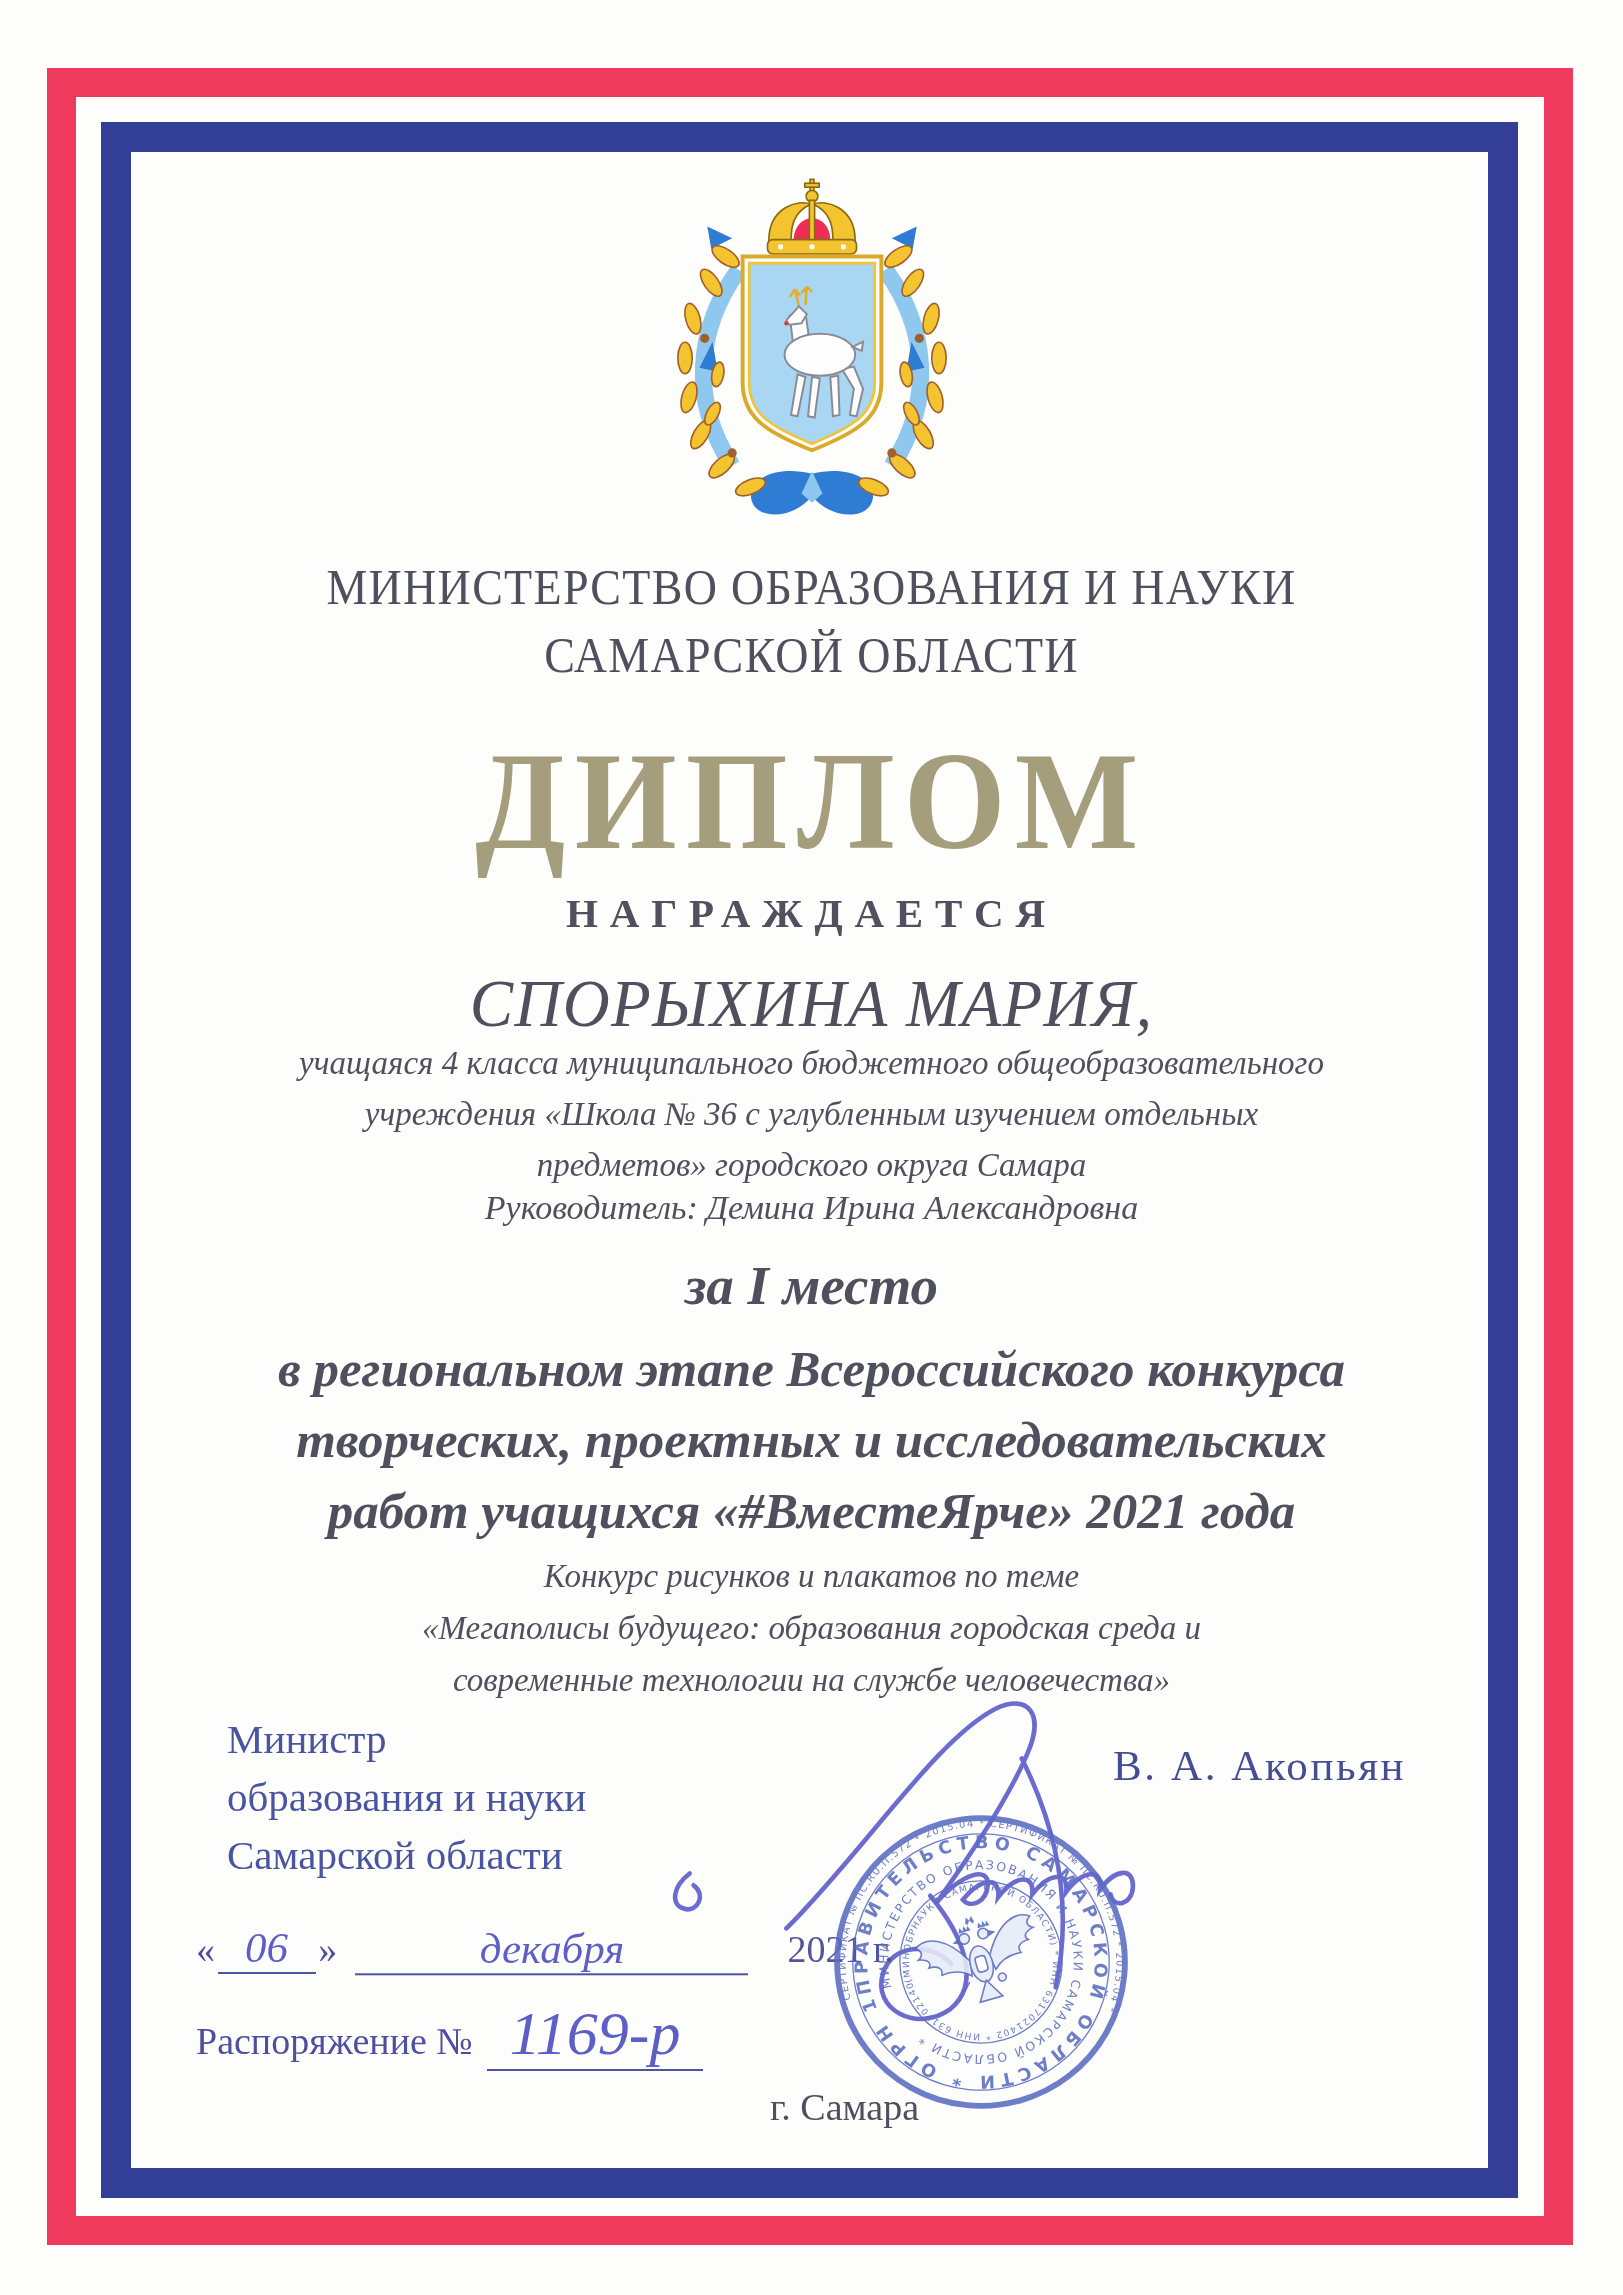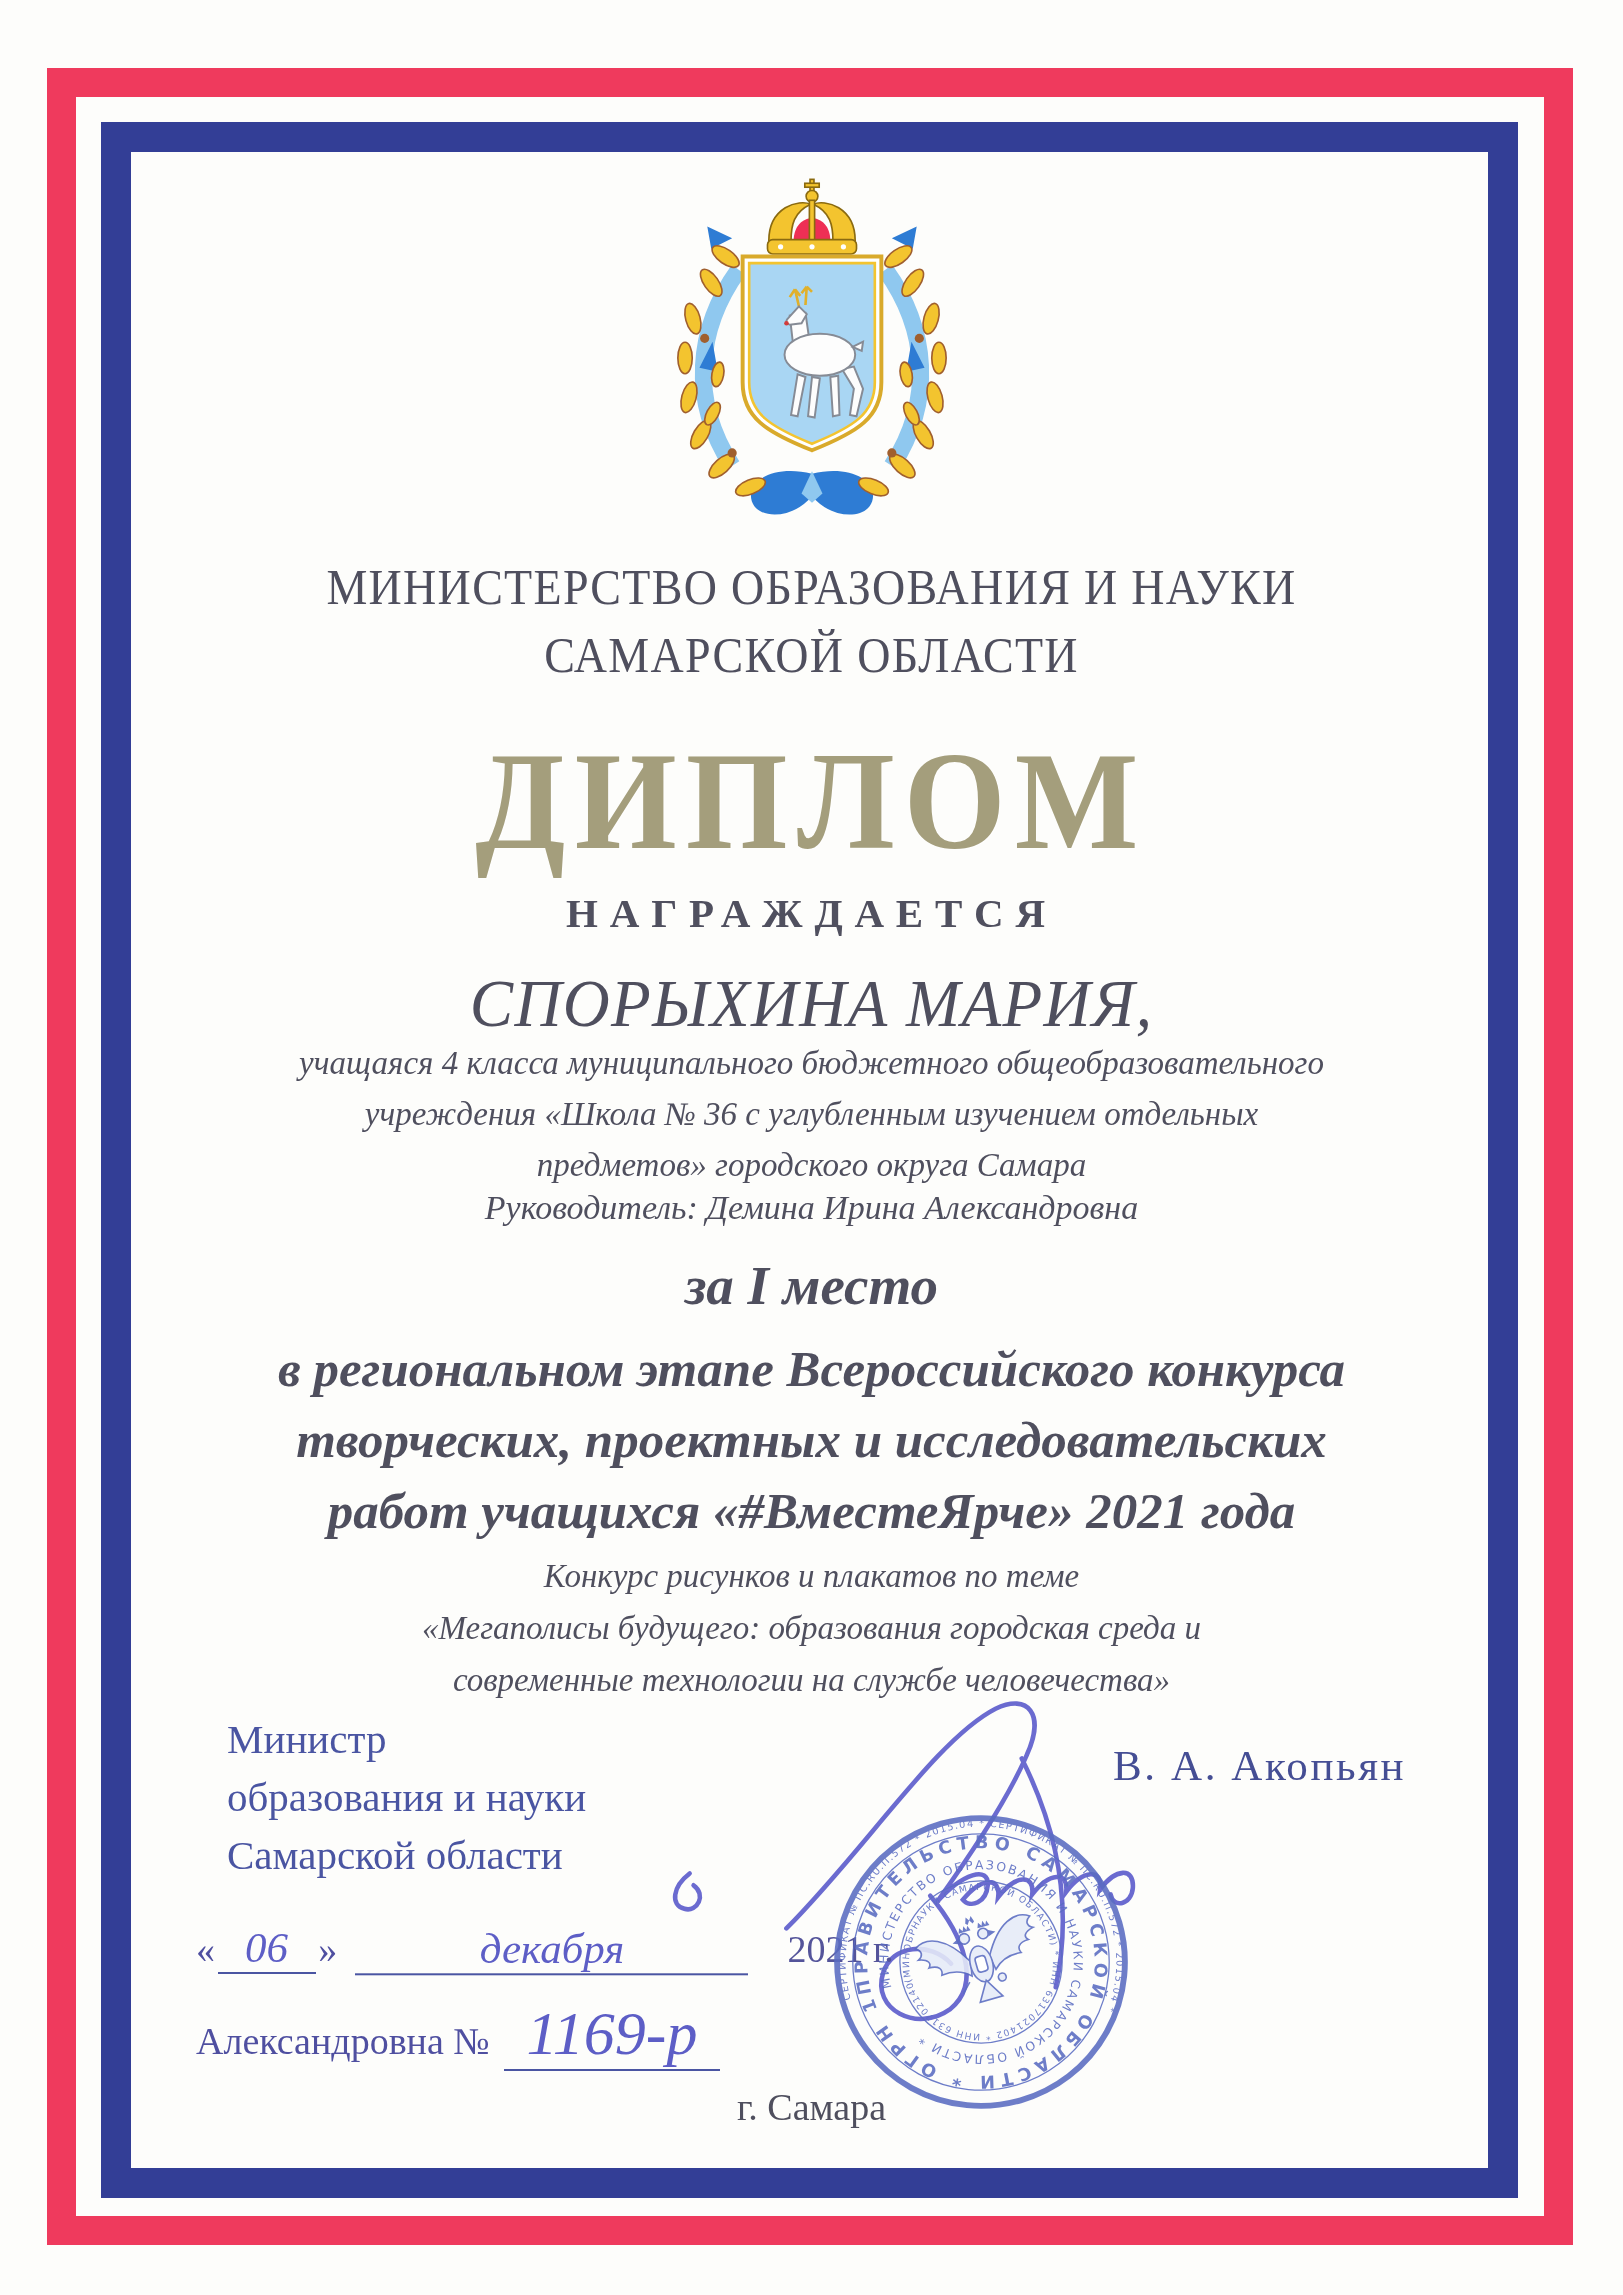--- a/index.html
+++ b/index.html
@@ -35,21 +35,21 @@
   .u-line{display:inline-block; border-bottom:2.6px solid #4a55a2; text-align:center;}
   .hw-day{width:98px; font-size:43px; margin:0 2.6px;}
   .hw-month{width:393px; font-size:43px; margin-left:18.3px; transform:translateY(1.3px);}
   .year{margin-left:39px; color:#54549a;}
 
   .order-row{position:absolute; left:196px; top:1998px; display:flex; align-items:baseline;
     font-size:38px; color:#4f4fa0;}
   .hw-order{width:216px; font-size:62px; margin-left:14.4px;}
 
   .city{position:absolute; left:131px; width:1361px; top:2085px; text-align:center;
-    font-size:38px; color:#4f4f5e;}
+    font-size:38px; color:#4f4f5e;padding-left:33px;}
 
   .arms{position:absolute; left:634px; top:178px; width:356px; height:343px;}
   .signature-svg{position:absolute; left:655px; top:1680px; width:655px; height:353px;}
   .stamp-svg{position:absolute; left:826px; top:1807px; width:310px; height:310px; opacity:.88;}
   .stamp-text{font-family:"DejaVu Sans", sans-serif; fill:#5a6cc2;}
 </style>
 </head>
 <body>
 
 <div class="page">
@@ -189,21 +189,21 @@
 
   <div class="date-row">
     <span>«</span>
     <span class="u-line hw hw-day">06</span>
     <span>»</span>
     <span class="u-line hw hw-month">декабря</span>
     <span class="year">2021 г.</span>
   </div>
 
   <div class="order-row">
-    <span>Александровна №</span>
+    <span>Распоряжение №</span>
     <span class="u-line hw hw-order">1169-р</span>
   </div>
 
   <div class="city">г. Самара</div>
 
   <svg class="stamp-svg" viewBox="0 0 474 474">
     <g transform="rotate(-16 237 237)">
       <circle cx="237" cy="237" r="220" fill="none" stroke="#5a6cc2" stroke-width="9"></circle>
       <circle cx="237" cy="237" r="196" fill="none" stroke="#5a6cc2" stroke-width="2"></circle>
       <circle cx="237" cy="237" r="124" fill="none" stroke="#5a6cc2" stroke-width="2"></circle>

